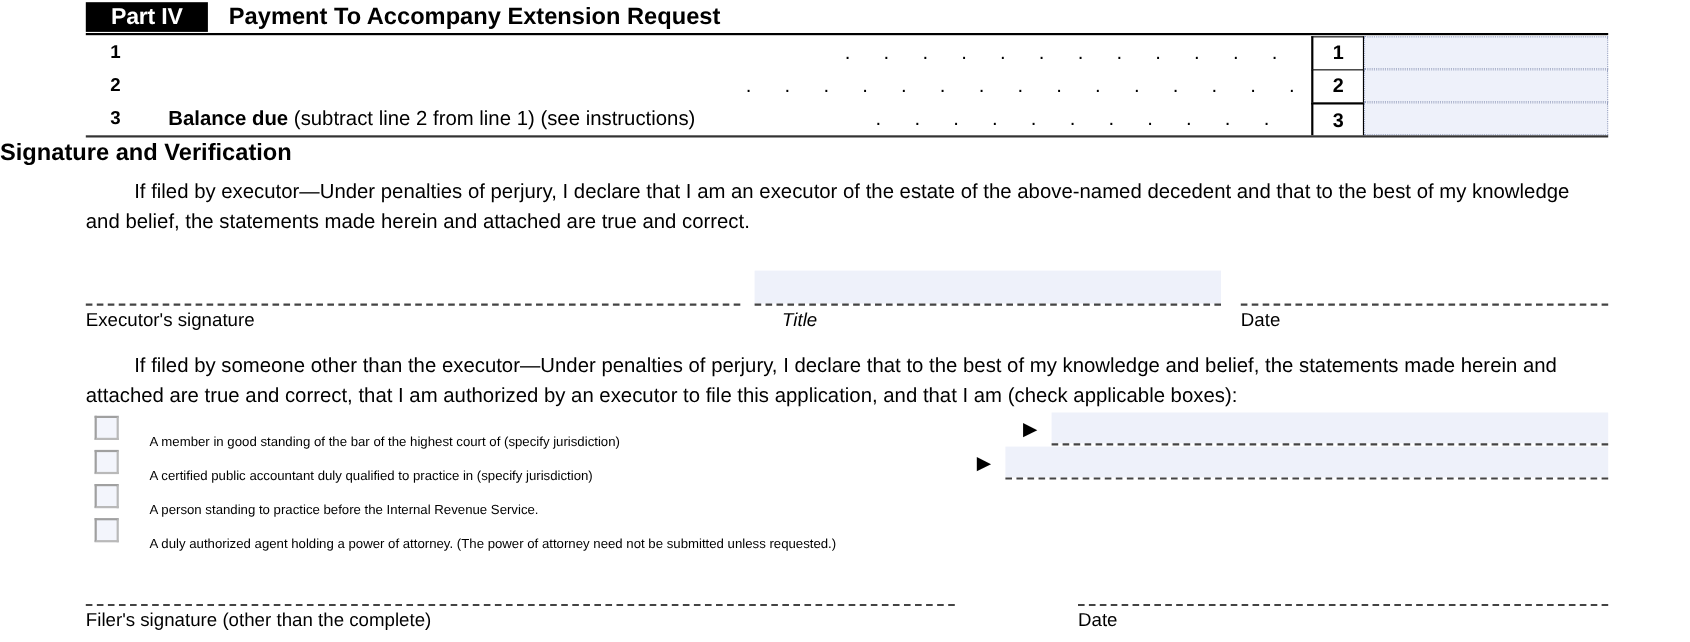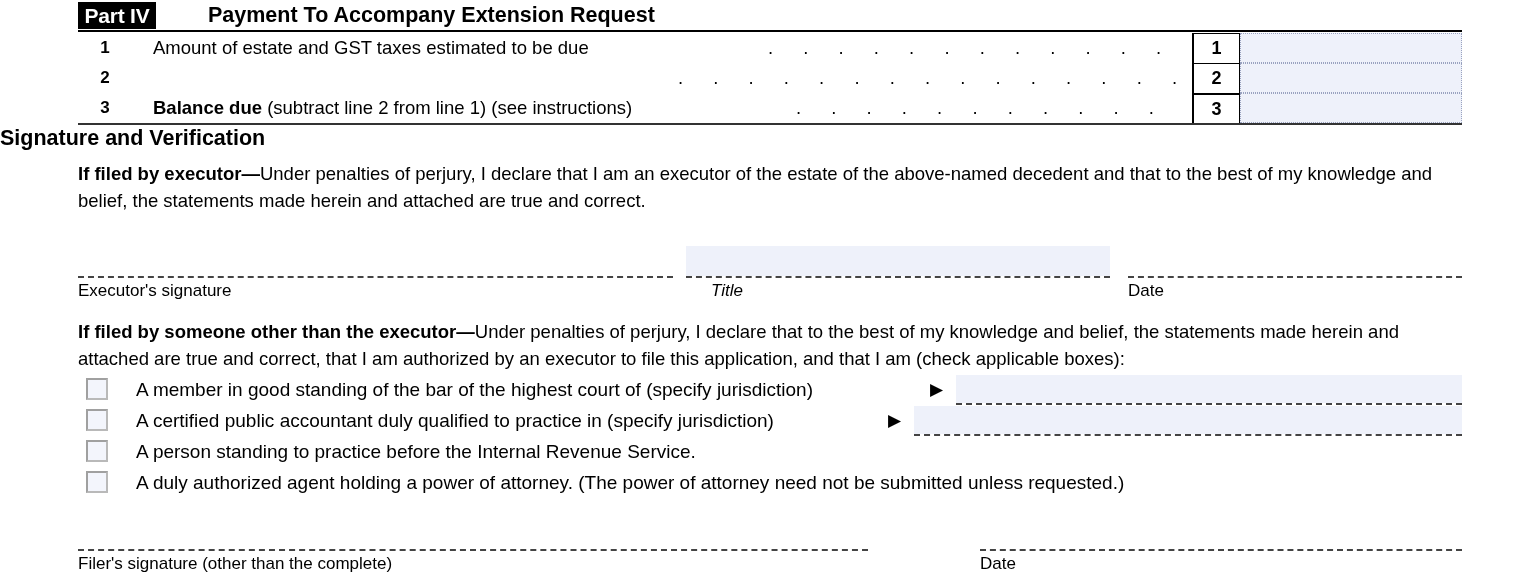--- a/index.html
+++ b/index.html
@@ -25,21 +25,21 @@
     top: 1px;
     width: 1384px;
     height: 31px;
     border-bottom: 2px solid #000;
     box-sizing: border-box;
   }
   #partiv-tag {
     position: absolute;
     left: 0px;
     top: 1px;
-    width: 78px;
+    width: 111px;
     height: 27px;
     background: #000000;
     color: #ffffff;
     font-weight: bold;
     font-size: 21px;
     line-height: 27px;
     text-align: center;
     letter-spacing: -0.2px;
   }
   #partiv-title {
@@ -149,21 +149,21 @@
     font-size: 21.5px;
   }
 
   .para {
     position: absolute;
     left: 78px;
     width: 1384px;
     font-size: 18.5px;
     line-height: 27px;
   }
-  .para b { font-weight: bold; }
+  .para b { font-weight: normal; margin-left: 44px; }
   #para-executor { top: 160px; }
   #para-other { top: 318px; }
 
   
   .dashline {
     position: absolute;
     height: 0;
     border-top: 2px dashed #444;
   }
   .dashlabel {
@@ -210,24 +210,24 @@
     height: 22px;
     background: #f3f5fc;
     border: 2px solid #b9b9b9;
     border-top-color: #a0a0a0;
     border-left-color: #a0a0a0;
     box-sizing: border-box;
   }
   .cblabel {
     position: absolute;
     left: 58px;
-    top: 0;
+    top: 12px;
     height: 31px;
     line-height: 31px;
-    font-size: 19px;
+    font-size: 12px;
     white-space: nowrap;
   }
   .arrow {
     position: absolute;
     top: 0;
     height: 31px;
     line-height: 31px;
     font-size: 17px;
   }
   .juris-field {
@@ -260,21 +260,20 @@
 </head>
 <body>
 
 <div class="abs" id="partiv-header">
   <div id="partiv-tag">Part IV</div>
   <div id="partiv-title">Payment To Accompany Extension Request</div>
 </div>
 
 <div class="piv-row" id="piv-row-1">
   <div class="piv-num">1</div>
-  <div class="piv-text"><span>Amount of estate and GST taxes estimated to be due</span></div>
   <div class="piv-dots" style="left:690px; width:410px;">.  .  .  .  .  .  .  .  .  .  .  .  .  .  .  .  .  .  .  .  .  .  .  .  .  .  .  .</div>
   <div class="piv-linebox">1</div>
   <div class="piv-amtfield"></div>
 </div>
 
 <div class="piv-row" id="piv-row-2">
   <div class="piv-num">2</div>
   <div class="piv-dots" style="left:600px; width:500px;">.  .  .  .  .  .  .  .  .  .  .  .  .  .  .  .  .  .  .  .  .  .  .  .  .  .  .  .</div>
   <div class="piv-linebox">2</div>
   <div class="piv-amtfield"></div>

